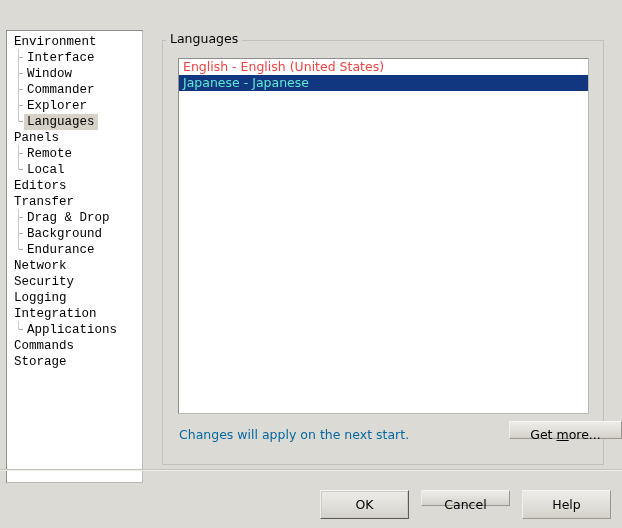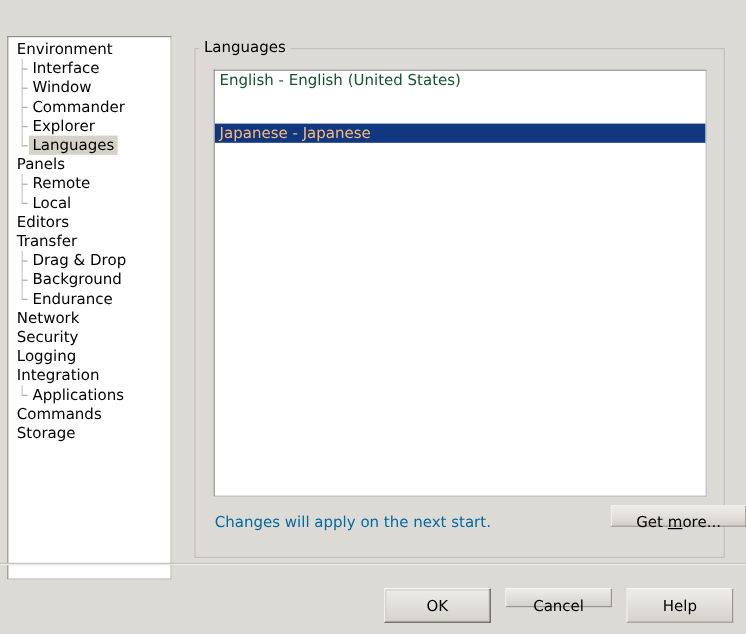--- a/index.html
+++ b/index.html
@@ -118,20 +118,21 @@
     height: 16px;
     background: #c9c9c9;
   }
   .tree-item.child.last::after {
     height: 9px;
   }
   .tree-label {
     position: relative;
     display: inline-block;
     padding: 0 3px;
+    font-family: Liberation Mono, monospace;
   }
   .tree-item.selected .tree-label {
     background: #d6d2c7;
   }
 
   
   .groupbox {
     position: absolute;
     left: 162px;
     top: 40px;
@@ -167,26 +168,25 @@
     border-bottom-color: #b9b9b9;
     box-sizing: border-box;
     overflow: hidden;
   }
   .list-row {
     height: 16px;
     line-height: 16px;
     font-size: 12.5px;
     padding-left: 4px;
     white-space: nowrap;
-    color: #14532d;
+    color: #ef4444;
   }
   .list-row.selected {
     background: #113780;
-    color: #fdba74;
-    margin-top: 28px;
+    color: #5eead4;
   }
 
   
   .note {
     position: absolute;
     left: 179px;
     top: 427px;
     font-size: 12.5px;
     color: #0369a1;
     white-space: nowrap;

